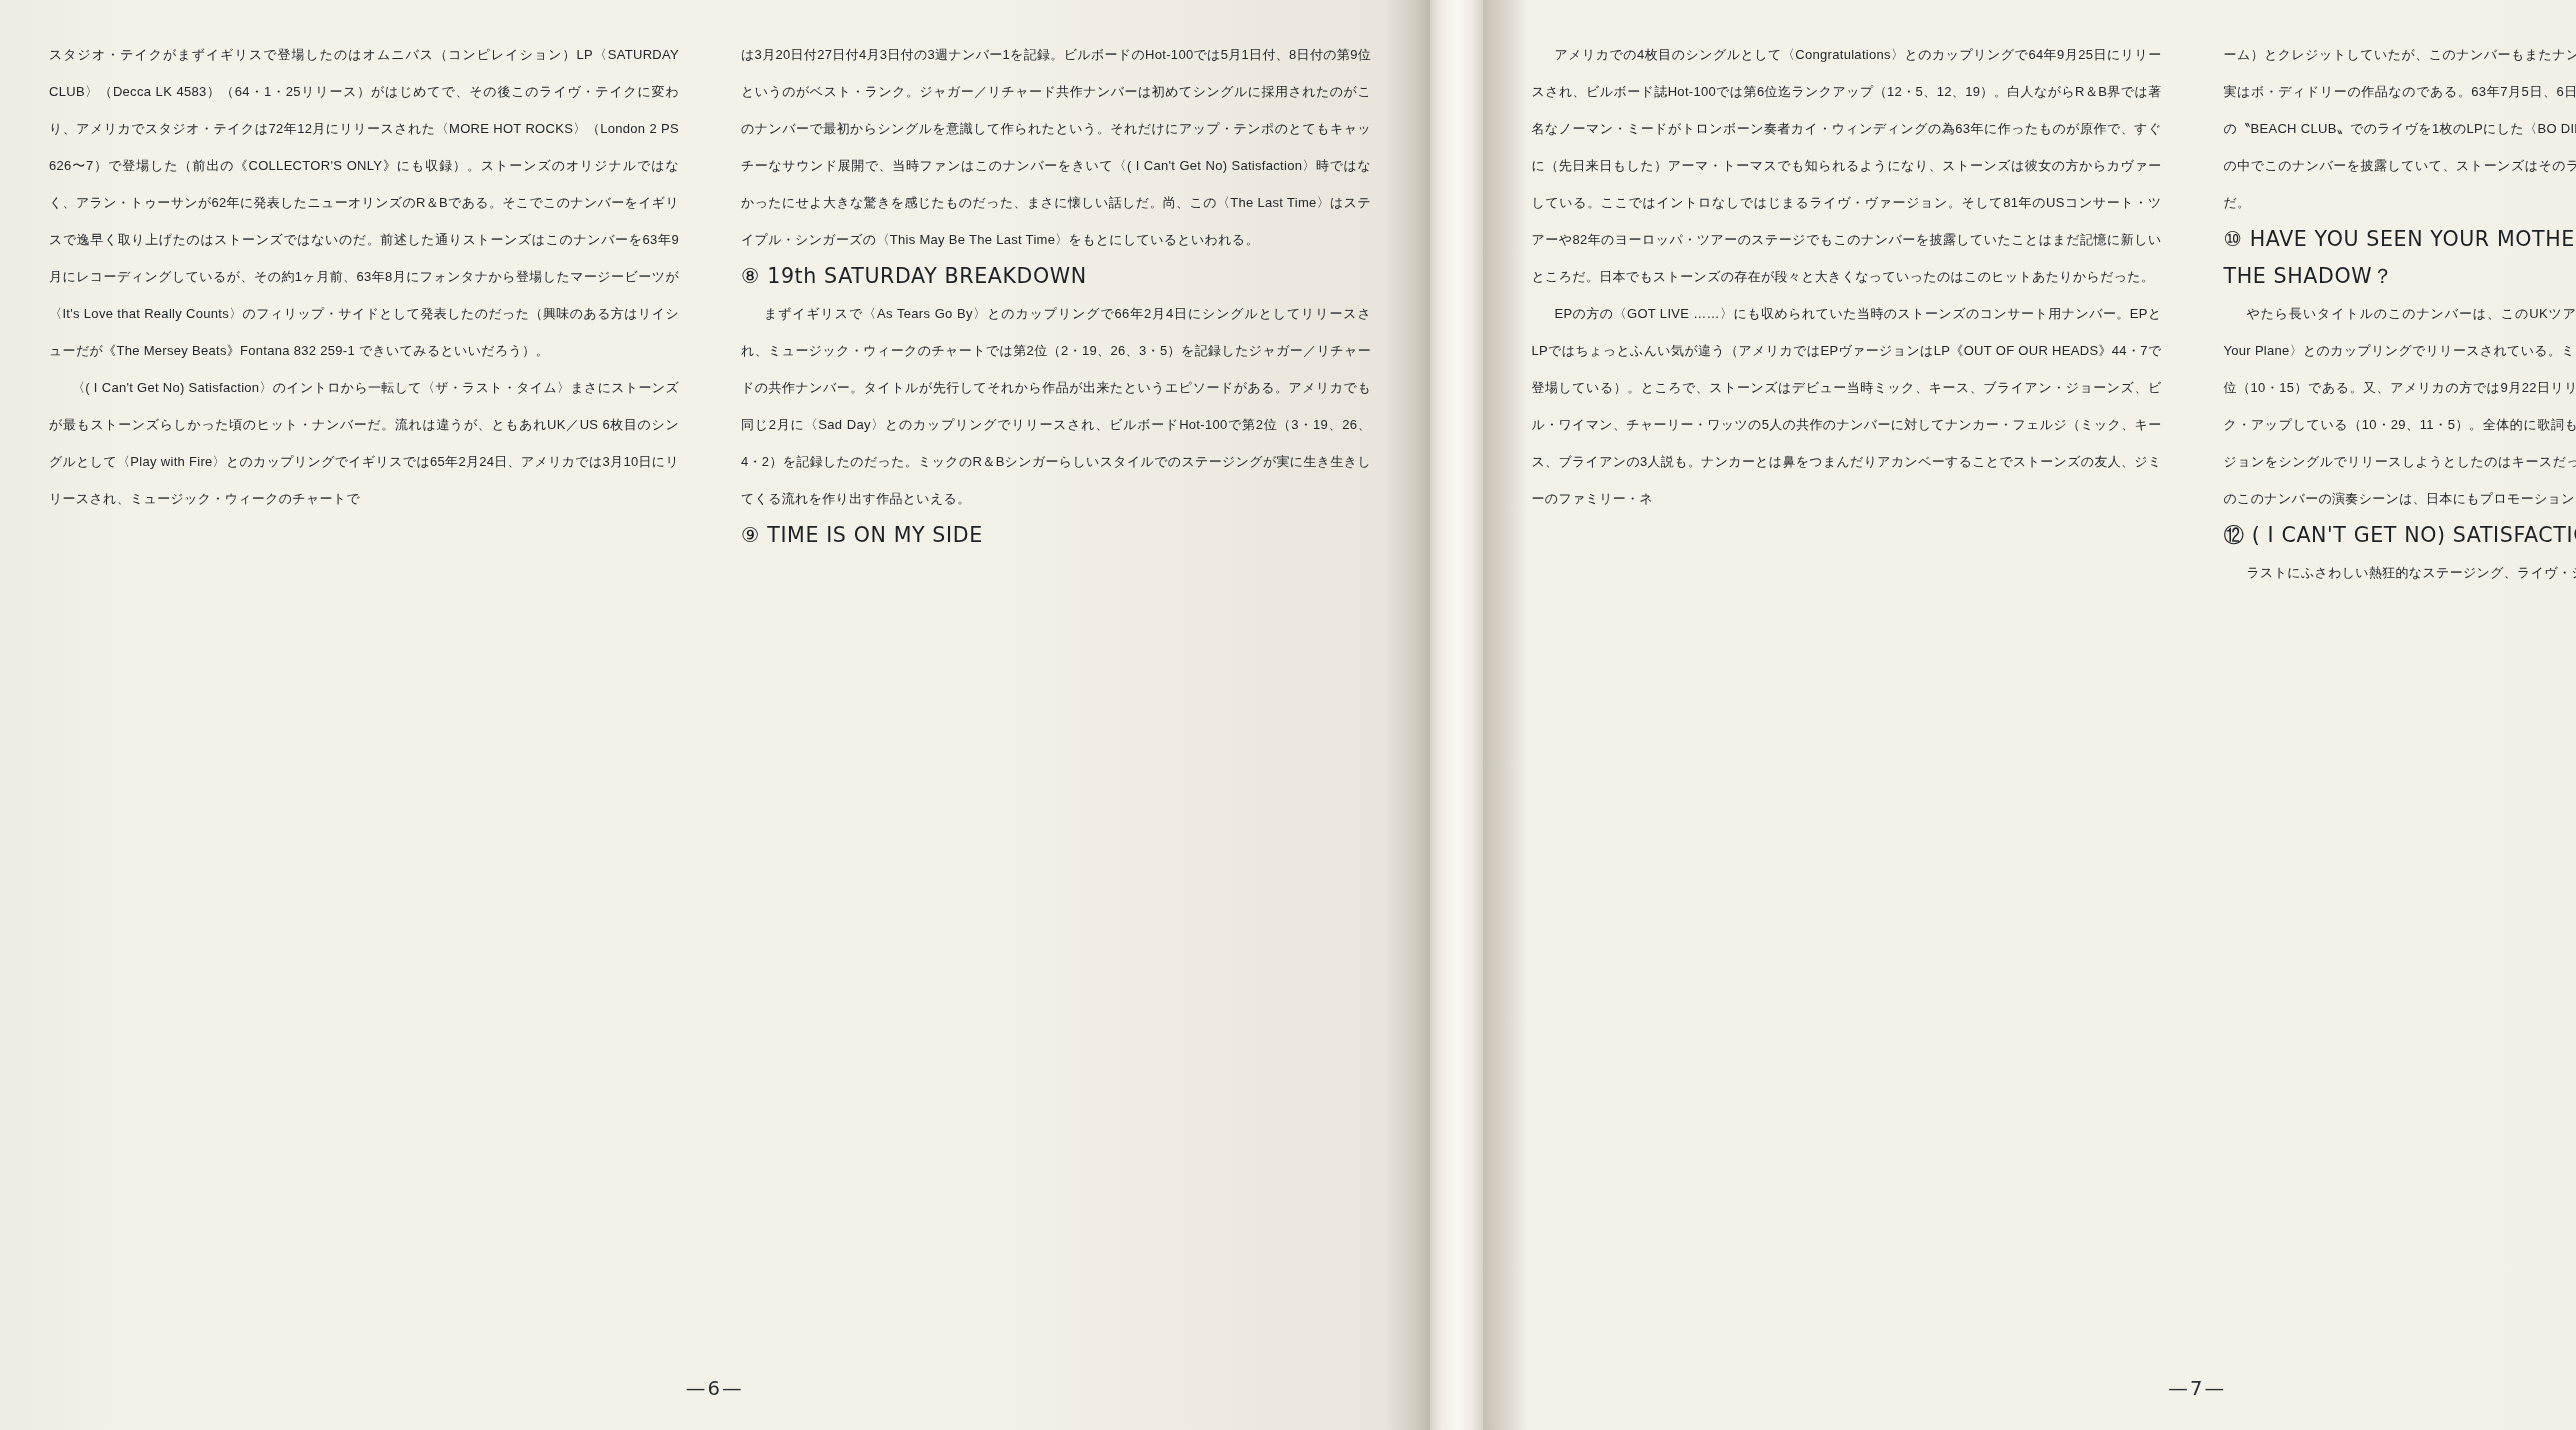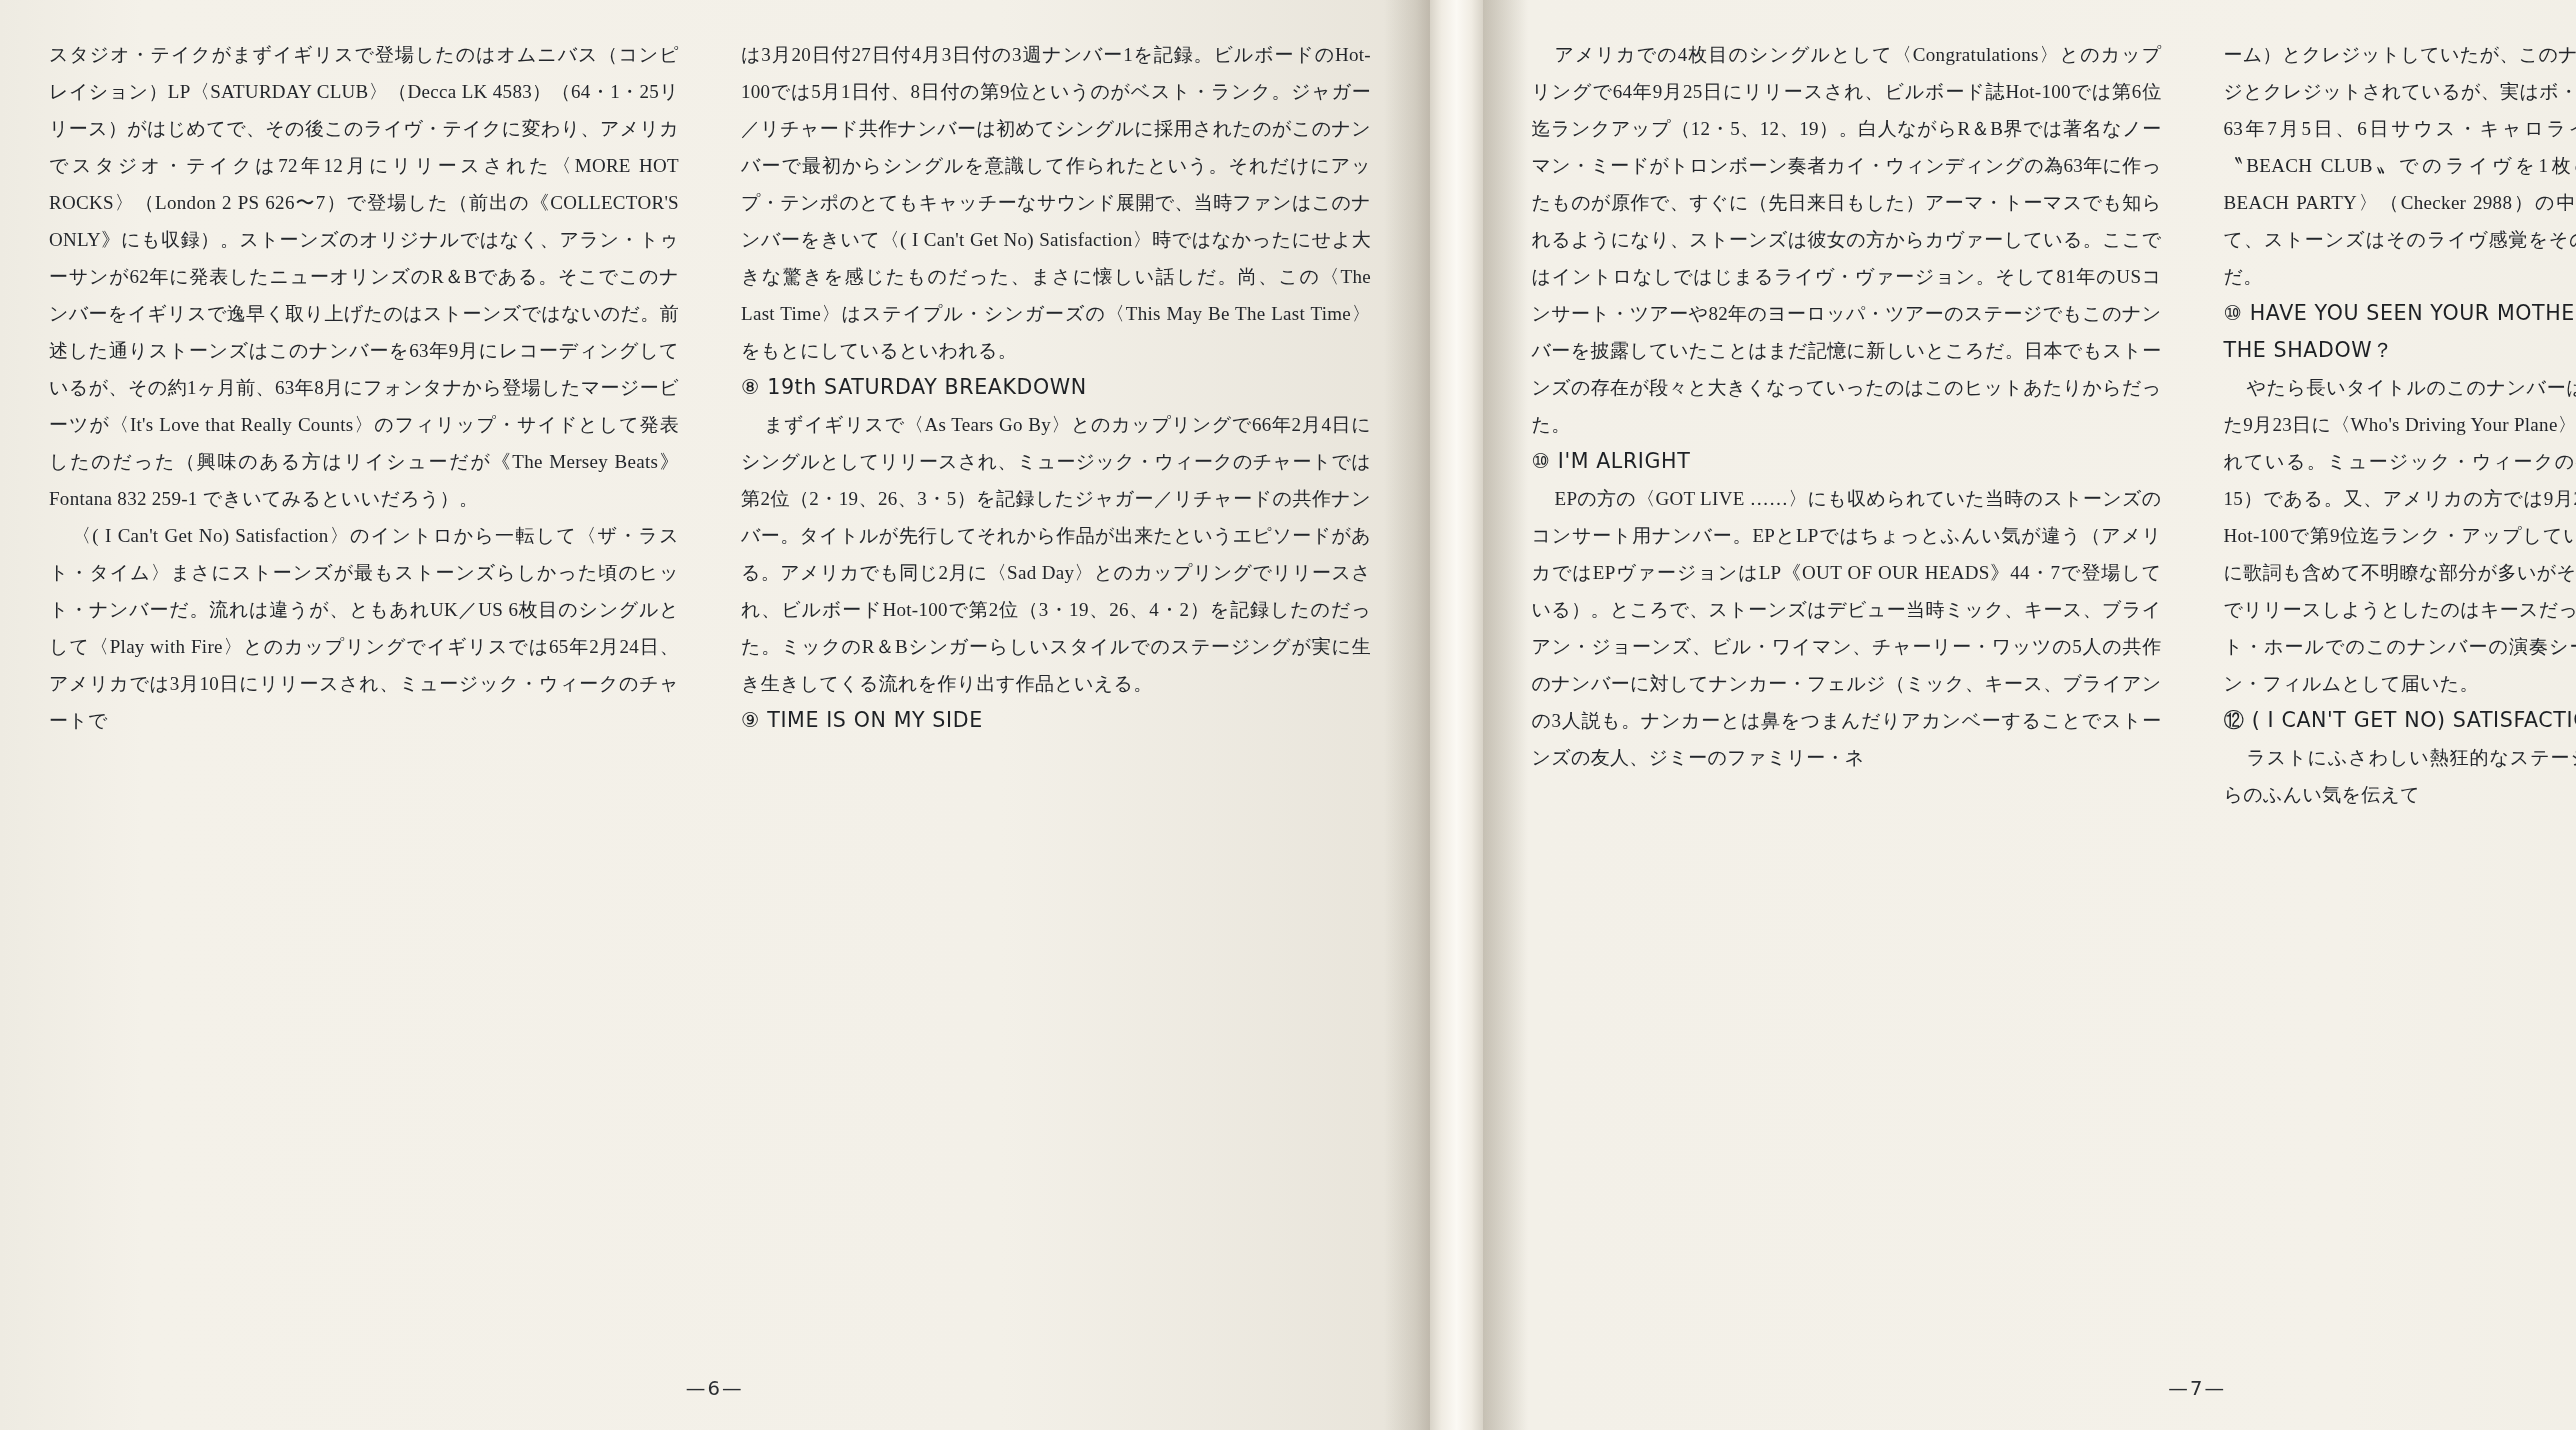--- a/index.html
+++ b/index.html
@@ -45,27 +45,27 @@
     display: flex;
     gap: 62px;
     height: 1319px;
   }
   .col {
     width: 630px;
     position: relative;
   }
   p.para {
     margin: 0 0 0 0;
-    font-size: 19px;
+    font-size: 13px;
     line-height: 37px;
     letter-spacing: 0.3px;
     color: #23262b;
     text-align: justify;
     text-justify: inter-character;
-    font-family: Liberation Serif, serif;
+    font-family: Liberation Sans, sans-serif;
     font-weight: 400;
   }
   p.para.indent {
     text-indent: 23px;
   }
   .heading {
     margin: 0;
     font-size: 20.6px;
     line-height: 37px;
     letter-spacing: 0.6px;
@@ -126,21 +126,20 @@
     <div class="edge-shadow-left"></div>
   </div>
 
   <div class="gutter"></div>
 
   <div class="page page-right">
     <div class="cols">
 
       <div class="col">
         <p class="para indent">アメリカでの4枚目のシングルとして〈Congratulations〉とのカップリングで64年9月25日にリリースされ、ビルボード誌Hot-100では第6位迄ランクアップ（12・5、12、19）。白人ながらR＆B界では著名なノーマン・ミードがトロンボーン奏者カイ・ウィンディングの為63年に作ったものが原作で、すぐに（先日来日もした）アーマ・トーマスでも知られるようになり、ストーンズは彼女の方からカヴァーしている。ここではイントロなしではじまるライヴ・ヴァージョン。そして81年のUSコンサート・ツアーや82年のヨーロッパ・ツアーのステージでもこのナンバーを披露していたことはまだ記憶に新しいところだ。日本でもストーンズの存在が段々と大きくなっていったのはこのヒットあたりからだった。</p>
-        <div class="heading">⑩ I'M ALRIGHT</div>
         <p class="para indent">EPの方の〈GOT LIVE ……〉にも収められていた当時のストーンズのコンサート用ナンバー。EPとLPではちょっとふんい気が違う（アメリカではEPヴァージョンはLP《OUT OF OUR HEADS》44・7で登場している）。ところで、ストーンズはデビュー当時ミック、キース、ブライアン・ジョーンズ、ビル・ワイマン、チャーリー・ワッツの5人の共作のナンバーに対してナンカー・フェルジ（ミック、キース、ブライアンの3人説も。ナンカーとは鼻をつまんだりアカンベーすることでストーンズの友人、ジミーのファミリー・ネ</p>
       </div>
 
       <div class="col">
         <p class="para">ーム）とクレジットしていたが、このナンバーもまたナンカー・フェルジとクレジットされているが、実はボ・ディドリーの作品なのである。63年7月5日、6日サウス・キャロライナ州アイートル・ビーチの〝BEACH CLUB〟でのライヴを1枚のLPにした〈BO DIDDLEY'S BEACH PARTY〉（Checker 2988）の中でこのナンバーを披露していて、ストーンズはそのライヴ感覚をそのまま自分達のものとしたようだ。</p>
         <div class="heading">⑩ HAVE YOU SEEN YOUR MOTHER, BABY, STANDING IN THE SHADOW？</div>
         <p class="para indent">やたら長いタイトルのこのナンバーは、このUKツアーのスタートした9月23日に〈Who's Driving Your Plane〉とのカップリングでリリースされている。ミュージック・ウィークのベスト・ランクは第5位（10・15）である。又、アメリカの方では9月22日リリースされ、ビルボードHot-100で第9位迄ランク・アップしている（10・29、11・5）。全体的に歌詞も含めて不明瞭な部分が多いがそうしたヴァージョンをシングルでリリースしようとしたのはキースだったという。ロイヤル・アルバート・ホールでのこのナンバーの演奏シーンは、日本にもプロモーション・フィルムとして届いた。</p>
         <div class="heading">⑫ ( I CAN'T GET NO) SATISFACTION</div>
         <p class="para indent">ラストにふさわしい熱狂的なステージング、ライヴ・シーンではならのふんい気を伝えて</p>
       </div>

